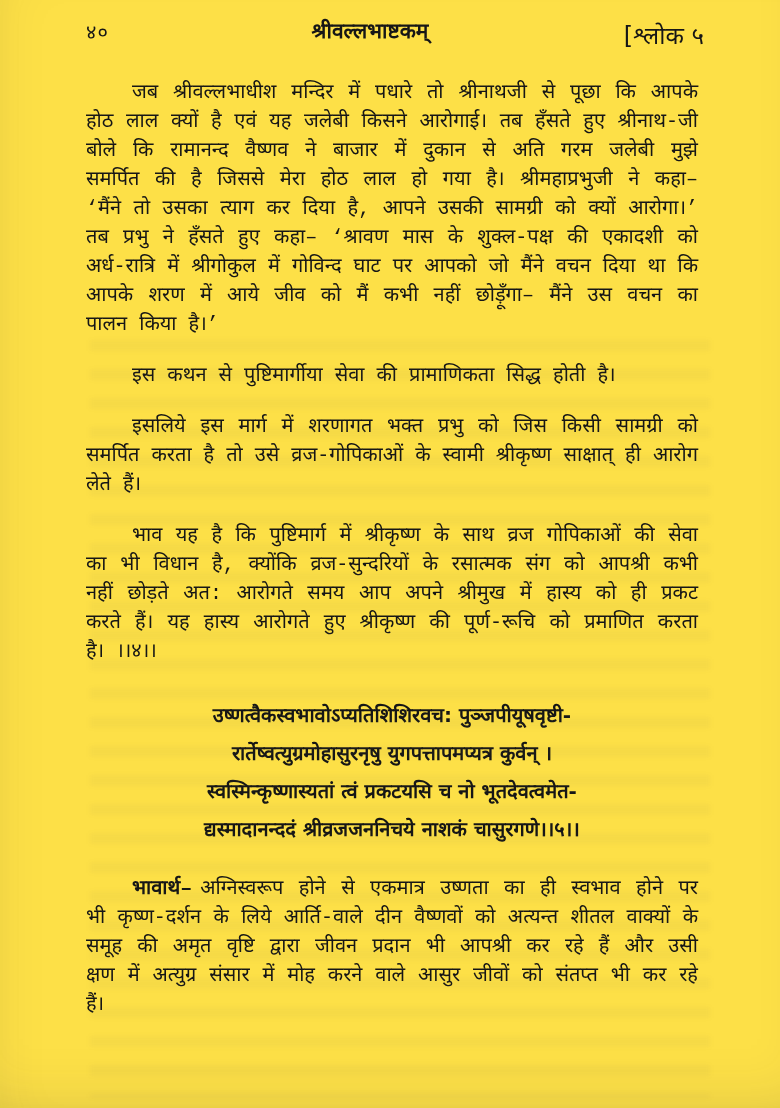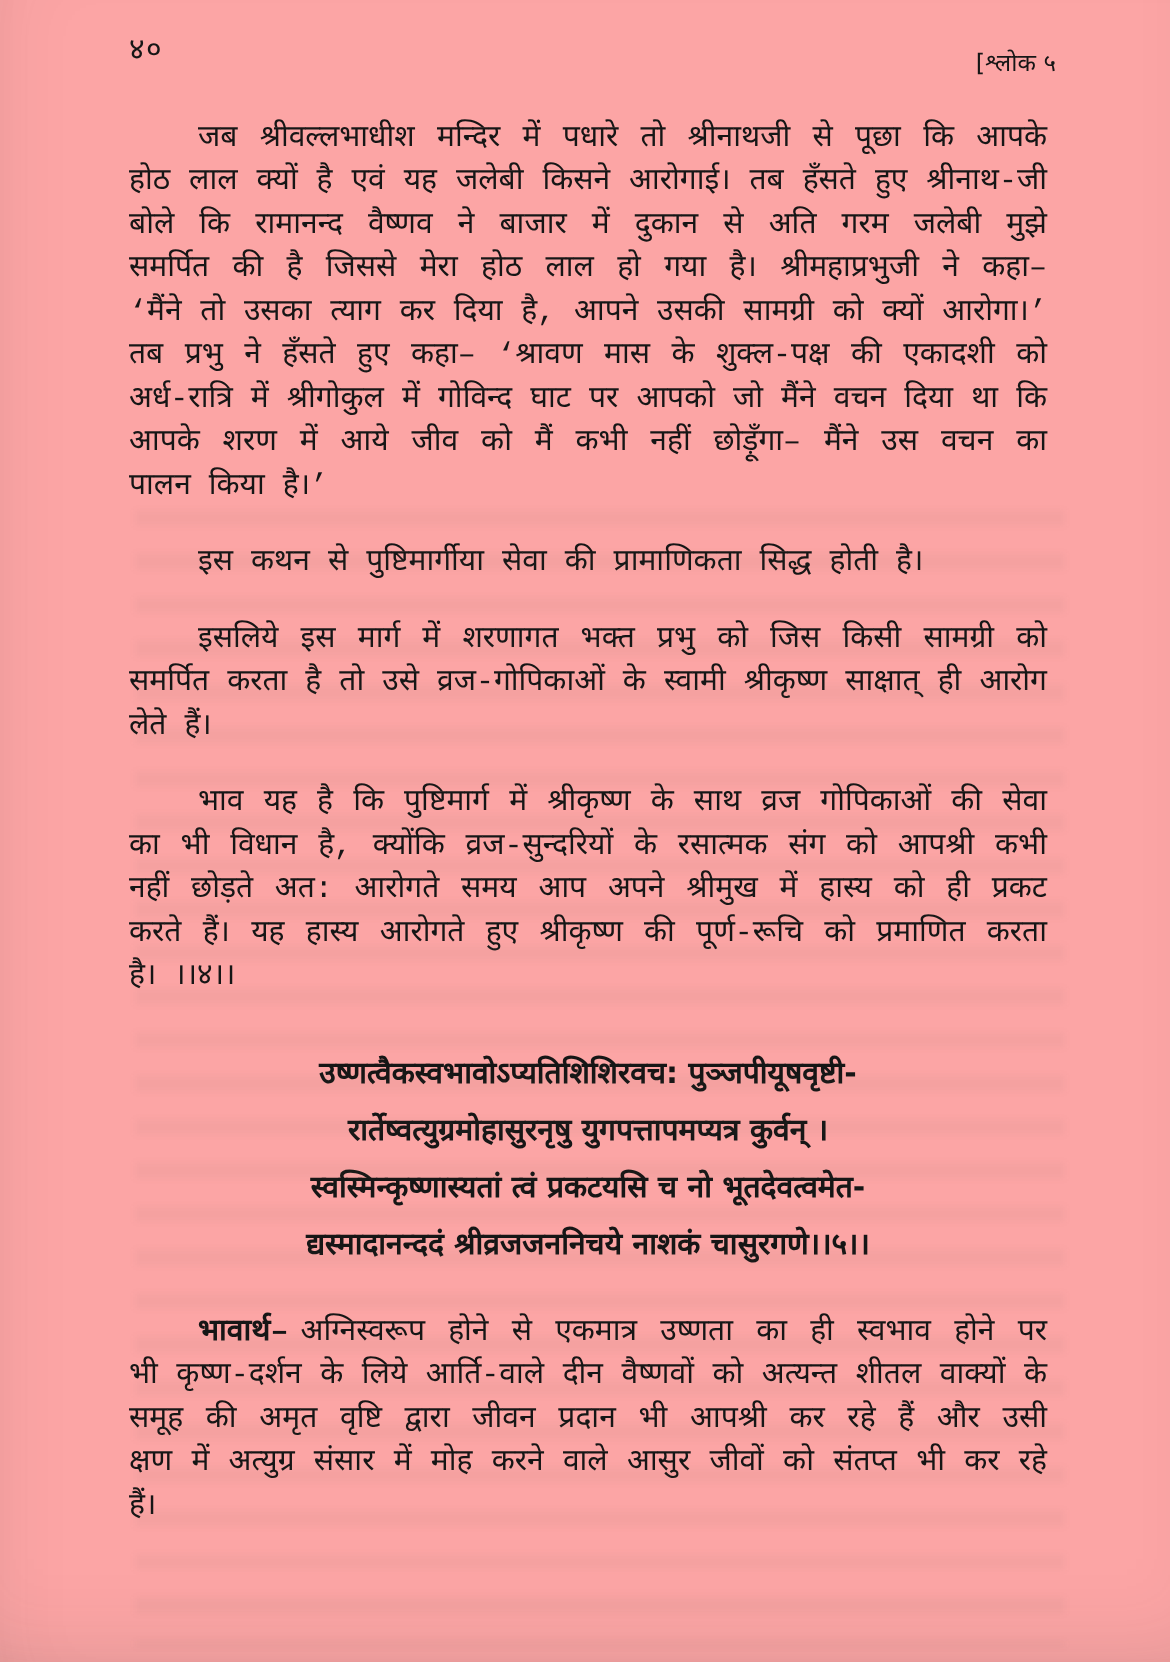--- a/index.html
+++ b/index.html
@@ -5,21 +5,21 @@
   html, body {
     margin: 0;
     padding: 0;
     background: #d8d8d4;
   }
   .page {
     position: relative;
     width: 780px;
     height: 1108px;
     margin: 0 auto;
-    background: #fca5a5;
+    background: #fde047;
     color: #161616;
     overflow: hidden;
     font-family: "DejaVu Sans", sans-serif;
     box-shadow: inset 0 -40px 70px -55px rgba(60,60,55,0.25),
                 inset 40px 0 70px -60px rgba(60,60,55,0.12);
   }
   
   .bleed {
     position: absolute;
     left: 90px;
@@ -52,22 +52,21 @@
     right: 40px;
     top: 16px;
     text-align: center;
     font-size: 21px;
     font-weight: bold;
   }
   .shloka-ref {
     position: absolute;
     right: 76px;
     top: 18px;
-    font-size: 16px;
-    margin-top: 12px;
+    font-size: 24px;
   }
   .content {
     padding: 26px 82px 0 86px;
     font-size: 20px;
     line-height: 29px;
     text-align: justify;
   }
   .para {
     margin: 0 0 22px 0;
     text-indent: 46px;
@@ -89,20 +88,21 @@
   }
 </style>
 </head>
 <body>
 
 <div class="page">
   <div class="bleed"></div>
 
   <header class="header">
     <span class="pagenum">४०</span>
+    <span class="title">श्रीवल्लभाष्टकम्</span>
     <span class="shloka-ref">[श्लोक ५</span>
   </header>
 
   <main class="content">
     <p class="para">जब श्रीवल्लभाधीश मन्दिर में पधारे तो श्रीनाथजी से पूछा कि आपके होठ लाल क्यों है एवं यह जलेबी किसने आरोगाई। तब हँसते हुए श्रीनाथ-जी बोले कि रामानन्द वैष्णव ने बाजार में दुकान से अति गरम जलेबी मुझे समर्पित की है जिससे मेरा होठ लाल हो गया है। श्रीमहाप्रभुजी ने कहा– ‘मैंने तो उसका त्याग कर दिया है, आपने उसकी सामग्री को क्यों आरोगा।’ तब प्रभु ने हँसते हुए कहा– ‘श्रावण मास के शुक्ल-पक्ष की एकादशी को अर्ध-रात्रि में श्रीगोकुल में गोविन्द घाट पर आपको जो मैंने वचन दिया था कि आपके शरण में आये जीव को मैं कभी नहीं छोड़ूँगा– मैंने उस वचन का पालन किया है।’</p>
     <p class="para">इस कथन से पुष्टिमार्गीया सेवा की प्रामाणिकता सिद्ध होती है।</p>
     <p class="para">इसलिये इस मार्ग में शरणागत भक्त प्रभु को जिस किसी सामग्री को समर्पित करता है तो उसे व्रज-गोपिकाओं के स्वामी श्रीकृष्ण साक्षात् ही आरोग लेते हैं।</p>
     <p class="para">भाव यह है कि पुष्टिमार्ग में श्रीकृष्ण के साथ व्रज गोपिकाओं की सेवा का भी विधान है, क्योंकि व्रज-सुन्दरियों के रसात्मक संग को आपश्री कभी नहीं छोड़ते अत: आरोगते समय आप अपने श्रीमुख में हास्य को ही प्रकट करते हैं। यह हास्य आरोगते हुए श्रीकृष्ण की पूर्ण-रूचि को प्रमाणित करता है। ।।४।।</p>
 
     <div class="verse">

